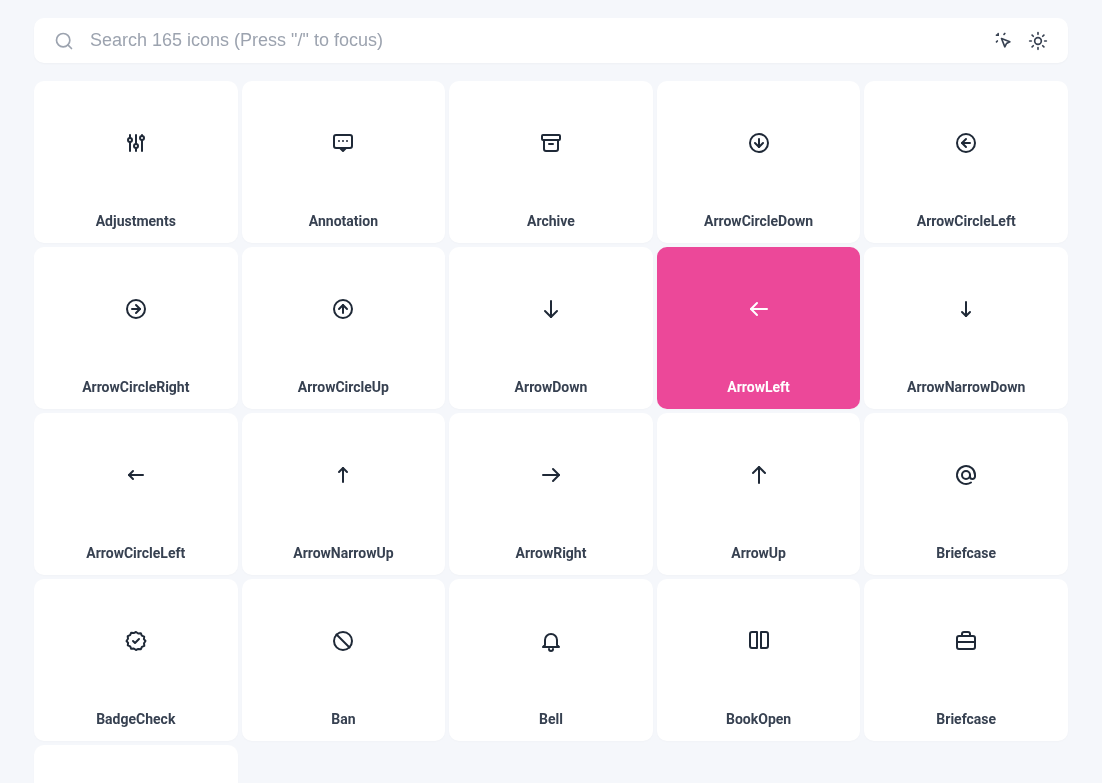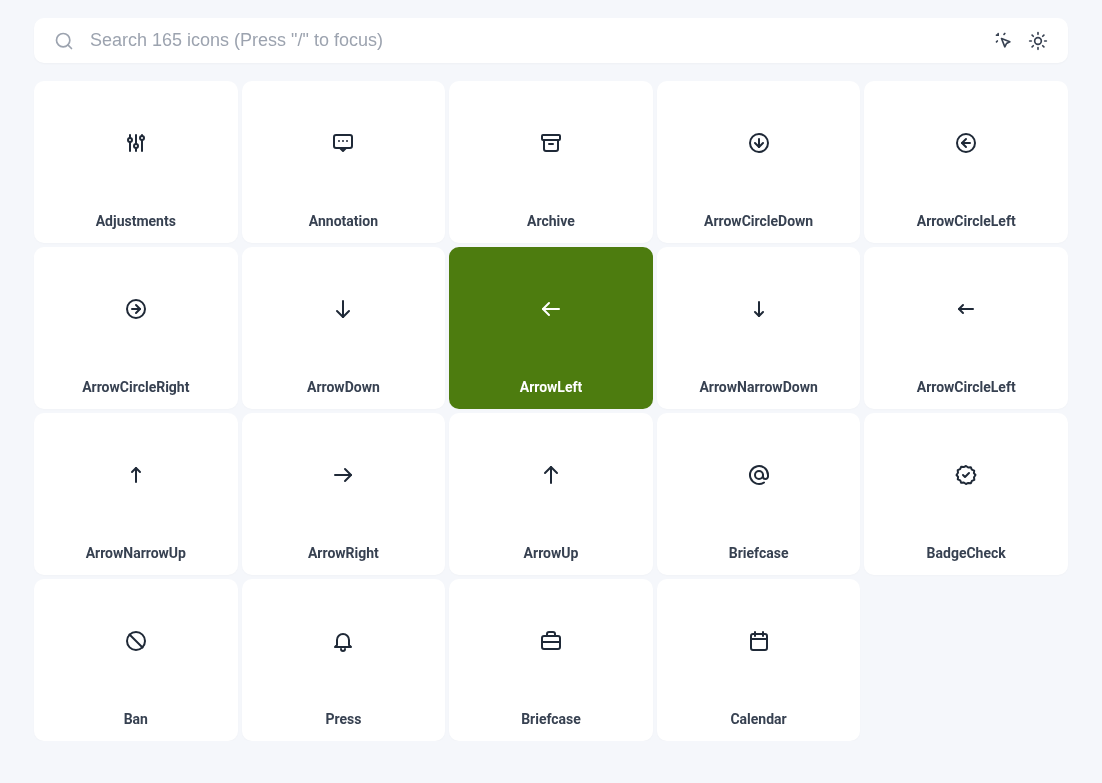--- a/index.html
+++ b/index.html
@@ -59,21 +59,21 @@
       flex-direction: column;
       align-items: center;
       justify-content: flex-end;
       padding-bottom: 14px;
       cursor: pointer;
       color: #1f2937;
       box-shadow: 0 1px 2px rgba(0,0,0,0.02);
       position: relative;
     }
     .card.selected {
-      background: #4d7c0f;
+      background: #ec4899;
       color: #fff;
     }
     .card .icon-wrap {
       position: absolute;
       top: 62px;
       left: 50%;
       transform: translate(-50%, -50%);
       display: flex;
       align-items: center;
       justify-content: center;
@@ -191,20 +191,30 @@
     <span class="icon-wrap">
       <svg width="24" height="24" viewBox="0 0 24 24" fill="none" stroke="currentColor" stroke-width="2" stroke-linecap="round" stroke-linejoin="round">
           <circle cx="12" cy="12" r="9"></circle>
           <line x1="8" y1="12" x2="16" y2="12"></line>
           <polyline points="12 8 16 12 12 16"></polyline>
         </svg>
     </span>
     <span class="label">ArrowCircleRight</span>
   </div>
 
+  <div class="card">
+    <span class="icon-wrap">
+      <svg width="24" height="24" viewBox="0 0 24 24" fill="none" stroke="currentColor" stroke-width="2" stroke-linecap="round" stroke-linejoin="round">
+          <circle cx="12" cy="12" r="9"></circle>
+          <line x1="12" y1="16" x2="12" y2="8"></line>
+          <polyline points="8 12 12 8 16 12"></polyline>
+        </svg>
+    </span>
+    <span class="label">ArrowCircleUp</span>
+  </div>
 
   <div class="card">
     <span class="icon-wrap">
       <svg width="24" height="24" viewBox="0 0 24 24" fill="none" stroke="currentColor" stroke-width="2" stroke-linecap="round" stroke-linejoin="round">
           <line x1="12" y1="4" x2="12" y2="20"></line>
           <polyline points="6 14 12 20 18 14"></polyline>
         </svg>
     </span>
     <span class="label">ArrowDown</span>
   </div>
@@ -300,23 +310,32 @@
     <span class="label">Ban</span>
   </div>
 
   <div class="card">
     <span class="icon-wrap">
       <svg width="24" height="24" viewBox="0 0 24 24" fill="none" stroke="currentColor" stroke-width="2" stroke-linecap="round" stroke-linejoin="round">
           <path d="M18 16v-5a6 6 0 10-12 0v5l-2 2h16l-2-2z"></path>
           <path d="M10 20a2 2 0 004 0"></path>
         </svg>
     </span>
-    <span class="label">Press</span>
-  </div>
-
+    <span class="label">Bell</span>
+  </div>
+
+  <div class="card">
+    <span class="icon-wrap">
+      <svg width="24" height="24" viewBox="0 0 24 24" fill="none" stroke="currentColor" stroke-width="2" stroke-linecap="round" stroke-linejoin="round">
+          <path d="M3 5a2 2 0 012-2h5v16H5a2 2 0 01-2-2V5z"></path>
+          <path d="M21 5a2 2 0 00-2-2h-5v16h5a2 2 0 002-2V5z"></path>
+        </svg>
+    </span>
+    <span class="label">BookOpen</span>
+  </div>
 
 
 
   <div class="card">
     <span class="icon-wrap">
       <svg width="24" height="24" viewBox="0 0 24 24" fill="none" stroke="currentColor" stroke-width="2" stroke-linecap="round" stroke-linejoin="round">
           <rect x="3" y="7" width="18" height="13" rx="2"></rect>
           <path d="M8 7V5a2 2 0 012-2h4a2 2 0 012 2v2"></path>
           <line x1="3" y1="13" x2="21" y2="13"></line>
         </svg>

